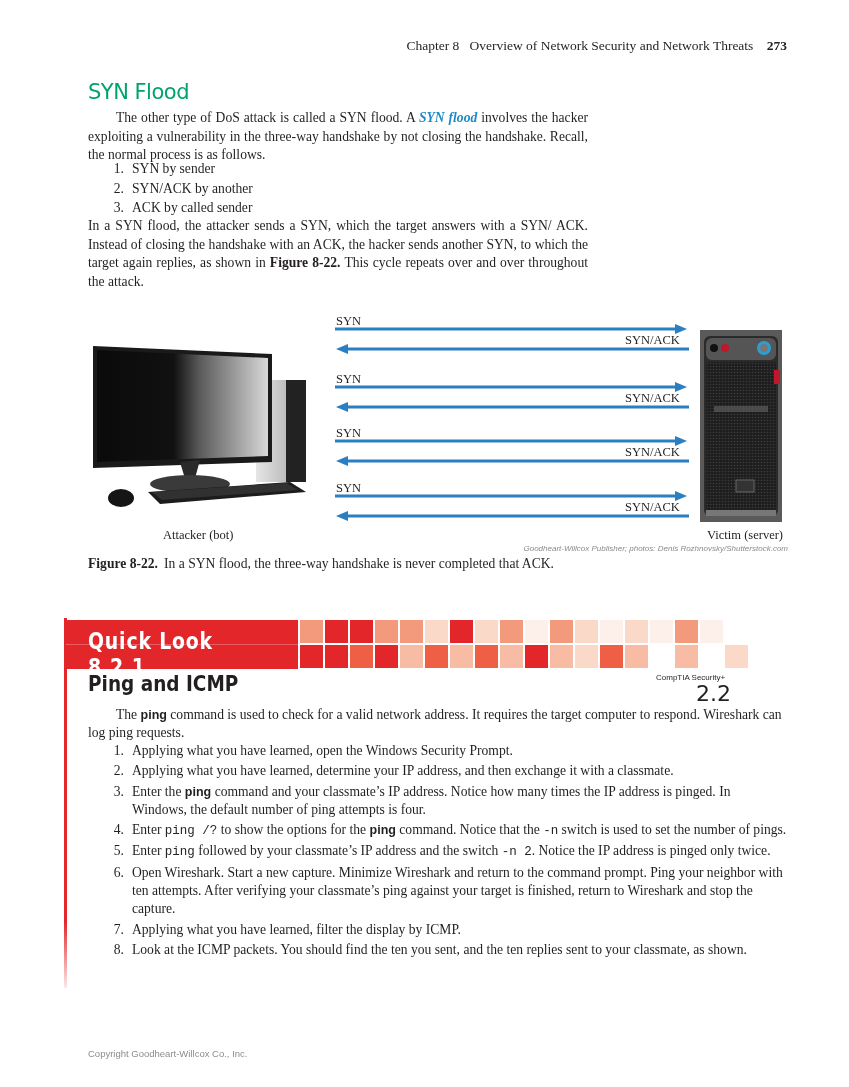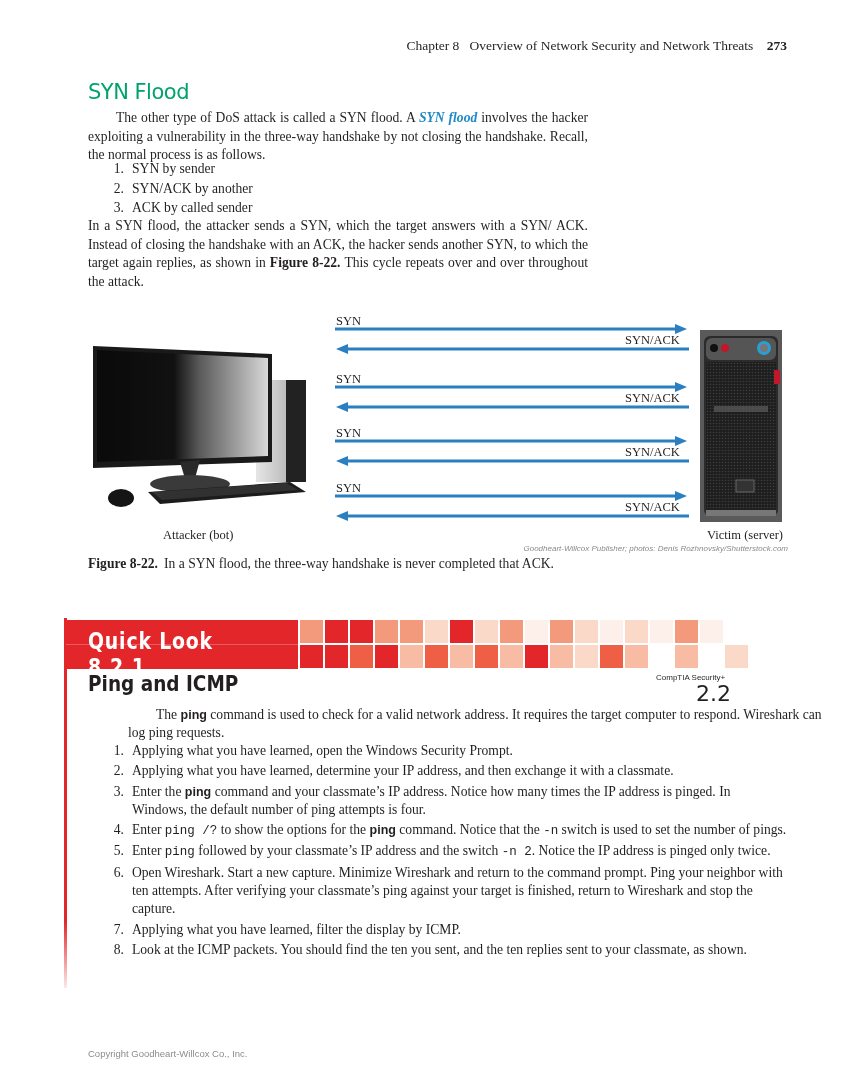--- a/index.html
+++ b/index.html
@@ -40,21 +40,21 @@
   .ql-banner { position: absolute; left: 66px; top: 620px; width: 232px; height: 49px; background: #e3262a; }
   .ql-banner::after { content: ""; position: absolute; left: 0; right: 0; top: 24px; height: 1px; background: rgba(255,255,255,0.25); }
   .ql-title { position: absolute; left: 22px; top: 8px; font-family: "DejaVu Sans", sans-serif; font-weight: bold; font-size: 23px; color: #ffffff; letter-spacing: 1px; transform: scaleX(0.82); transform-origin: left; }
   .ql-grid { position: absolute; left: 300px; top: 620px; }
   .ql-cell { position: absolute; width: 23px; height: 23px; }
 
   .ql-subtitle { position: absolute; left: 88px; top: 672px; font-family: "DejaVu Sans", sans-serif; font-size: 21px; color: #231f20; transform: scaleX(0.88); transform-origin: left; }
   .comptia { position: absolute; left: 656px; top: 673px; font-family: Liberation Sans, sans-serif; font-size: 8px; color: #231f20; }
   .comptia-num { position: absolute; left: 668px; top: 681px; font-family: "DejaVu Sans", sans-serif; font-size: 22px; color: #231f20; margin-left: 28px; }
 
-  .ql-body { position: absolute; left: 88px; width: 700px; font-size: 13.6px; line-height: 18.3px; margin-left: 40px; }
+  .ql-body { position: absolute; left: 88px; width: 700px; font-size: 13.6px; line-height: 18.3px; }
   .ql-p { top: 706px; }
   .ql-p .indent { display: inline-block; width: 28px; }
   .cmd { font-family: Liberation Mono, monospace; font-size: 12.5px; }
   .cmd-b { font-family: "Liberation Sans", sans-serif; font-weight: bold; font-size: 12.5px; }
   .ql-list { position: absolute; left: 88px; top: 742px; width: 700px; font-size: 13.6px; line-height: 18.3px; }
   .ql-list li { list-style: none; display: flex; margin-bottom: 2px; }
   .ql-list .num { flex: 0 0 44px; text-align: right; padding-right: 8px; }
   .ql-list .txt { flex: 1; }
 
   .copyright { position: absolute; left: 88px; top: 1048px; font-family: "Liberation Sans", sans-serif; font-size: 9.5px; color: #8c8c8c; }

